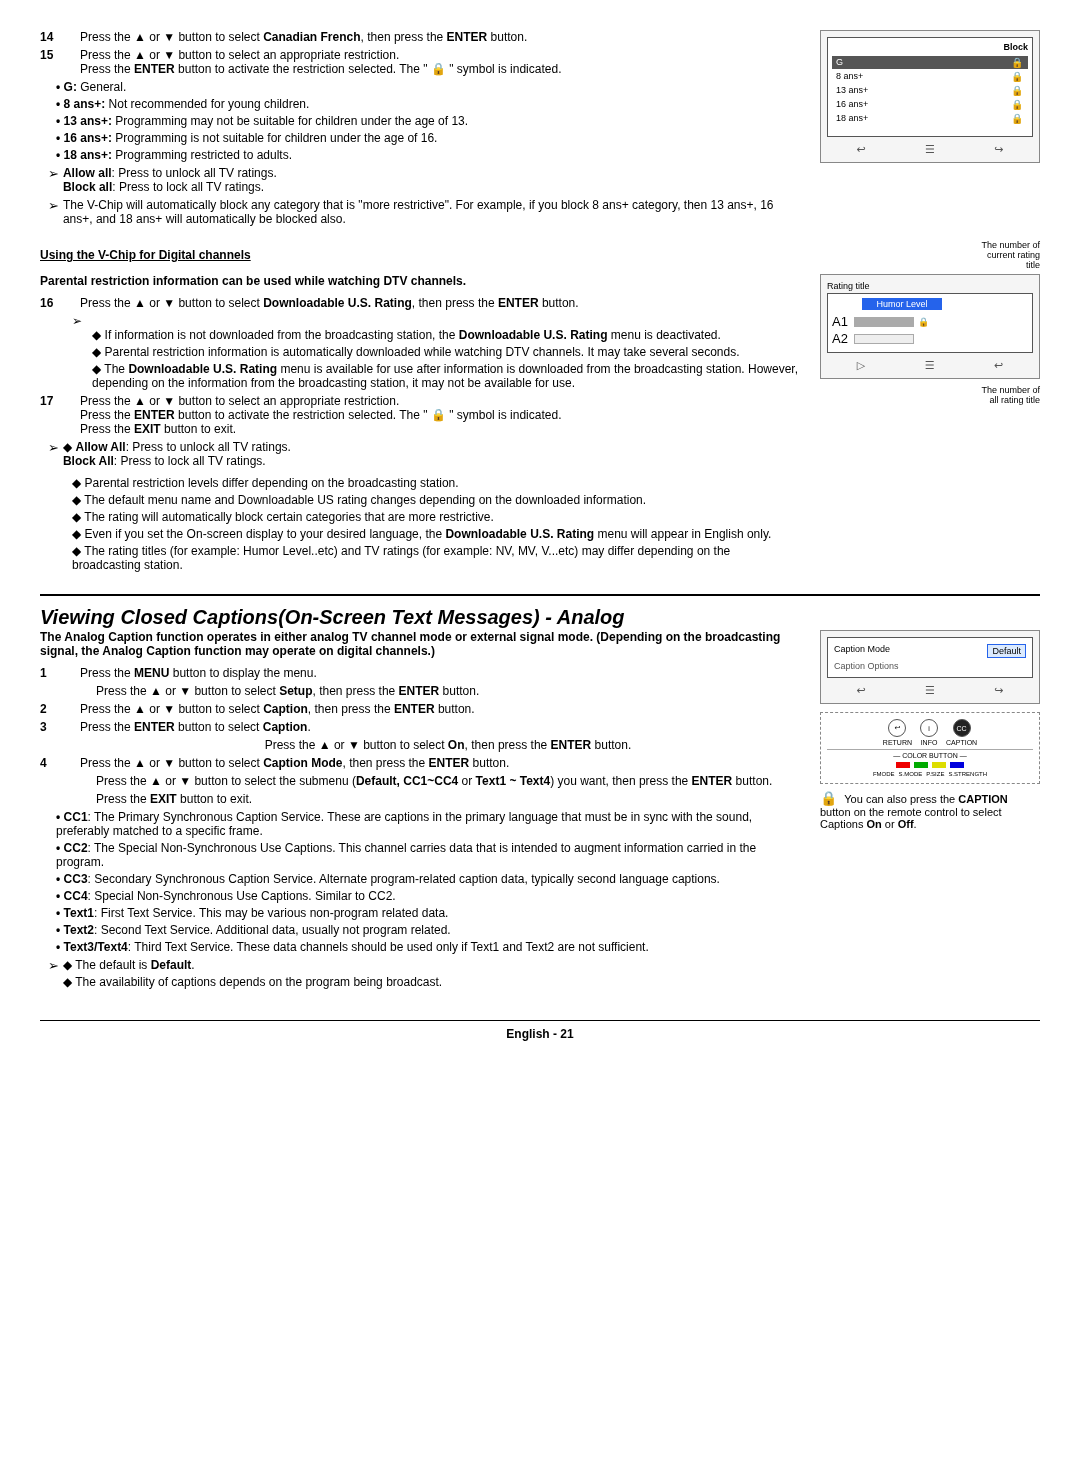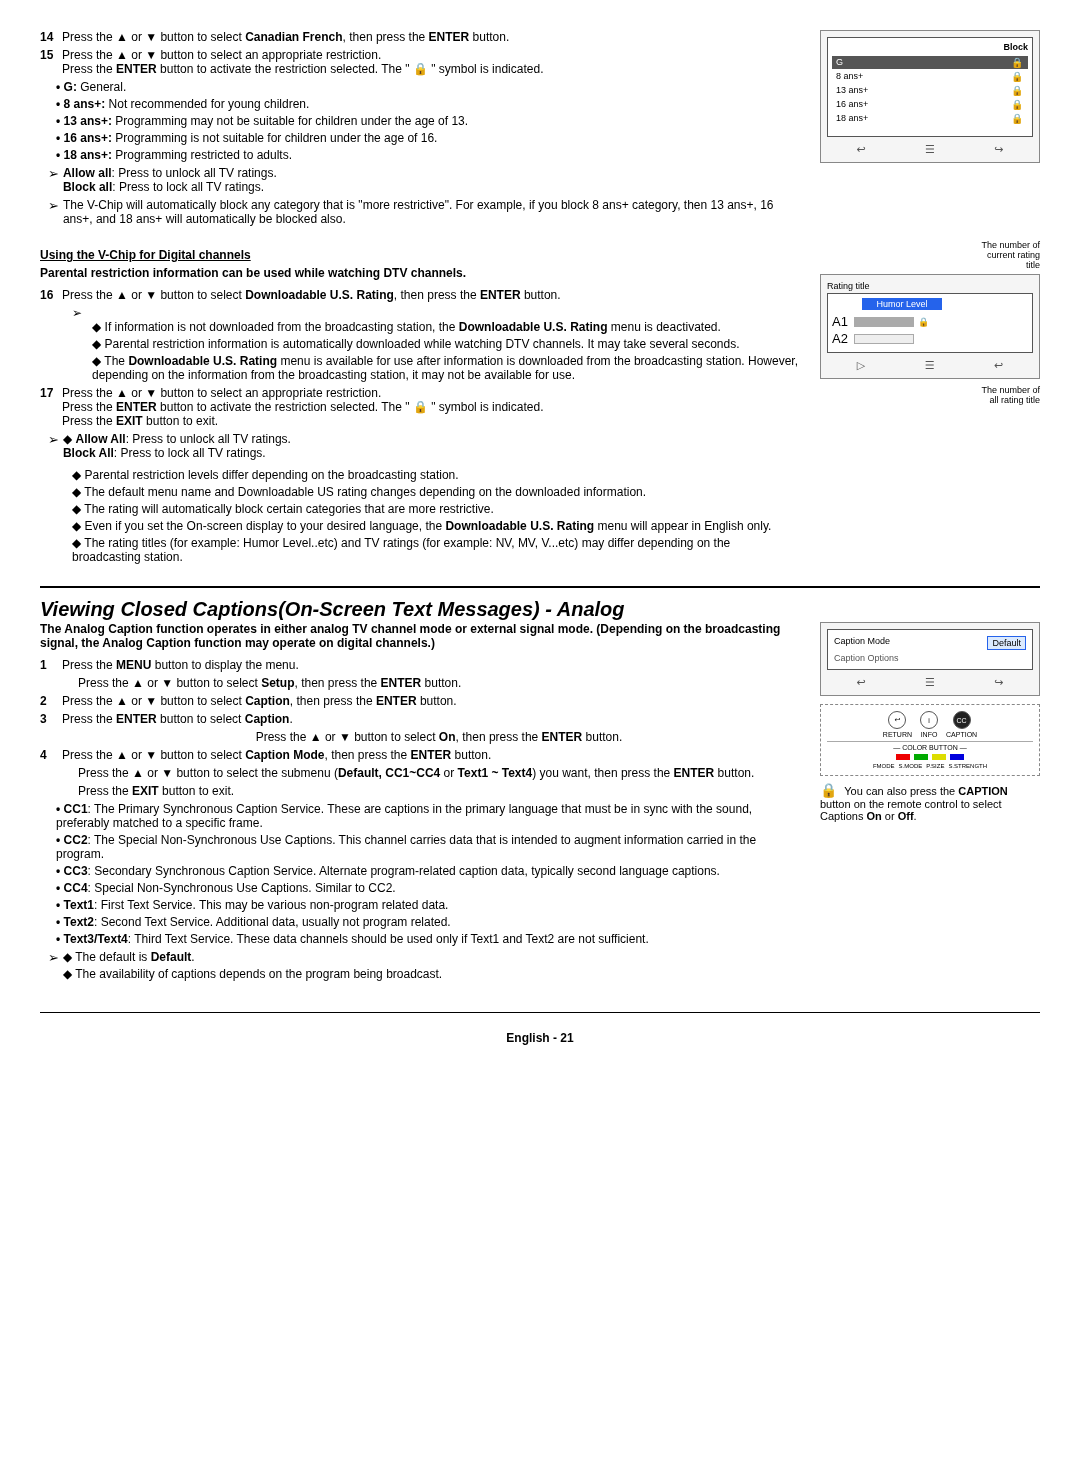--- a/index.html
+++ b/index.html
@@ -29,21 +29,21 @@
     }
     .text-col {
       flex: 1;
     }
     .diagram-col {
       width: 220px;
       flex-shrink: 0;
     }
     .numbered-item {
       display: flex;
-      gap: 6px;
+      gap: 24px;
       margin-bottom: 4px;
     }
     .num {
       font-weight: bold;
       min-width: 16px;
     }
     .bullet-list {
       list-style: none;
       margin-left: 16px;
       margin-bottom: 4px;
@@ -211,27 +211,27 @@
     .caption-note {
       font-size: 11px;
       margin-top: 6px;
     }
     .page-number {
       text-align: center;
       margin-top: 20px;
       font-weight: bold;
       font-size: 12px;
       border-top: 1px solid #000;
-      padding-top: 18px;
+      padding-top: 6px;
     }
     .sub-section-header {
       font-weight: bold;
       text-decoration: underline;
       margin-top: 8px;
-      margin-bottom: 4px;
+      margin-bottom: 12px;
     }
     .block-diagram {
       border: 1px solid #888;
       background: #f5f5f5;
       padding: 6px;
       font-size: 9px;
     }
     .block-inner {
       border: 1px solid #555;
       background: #fff;

